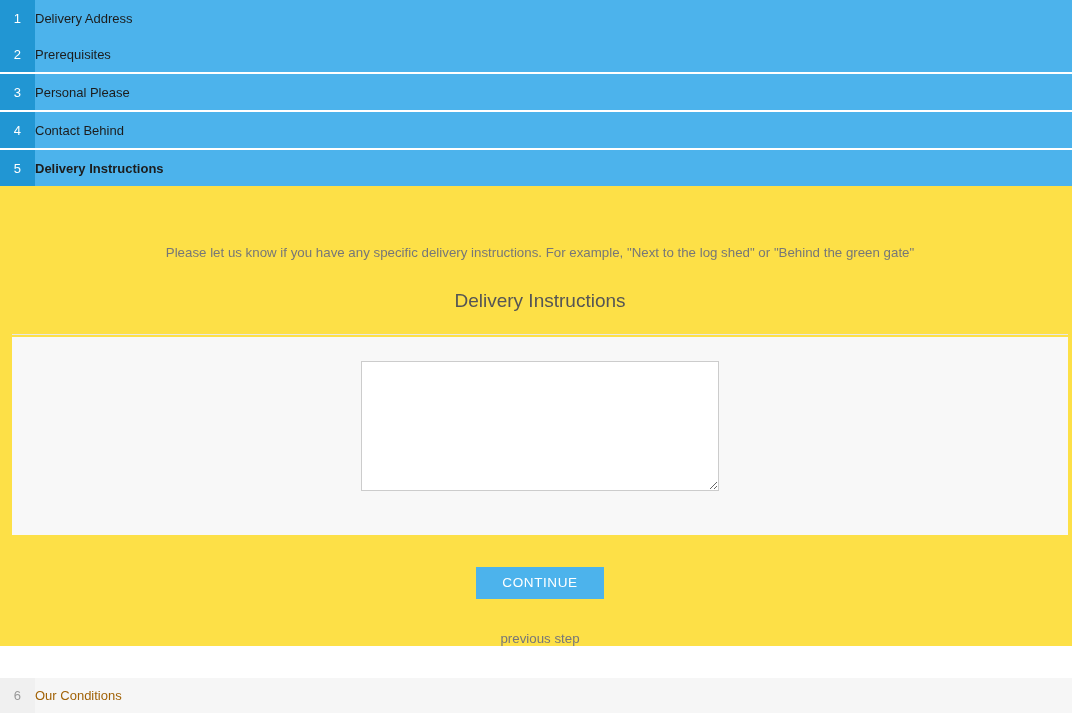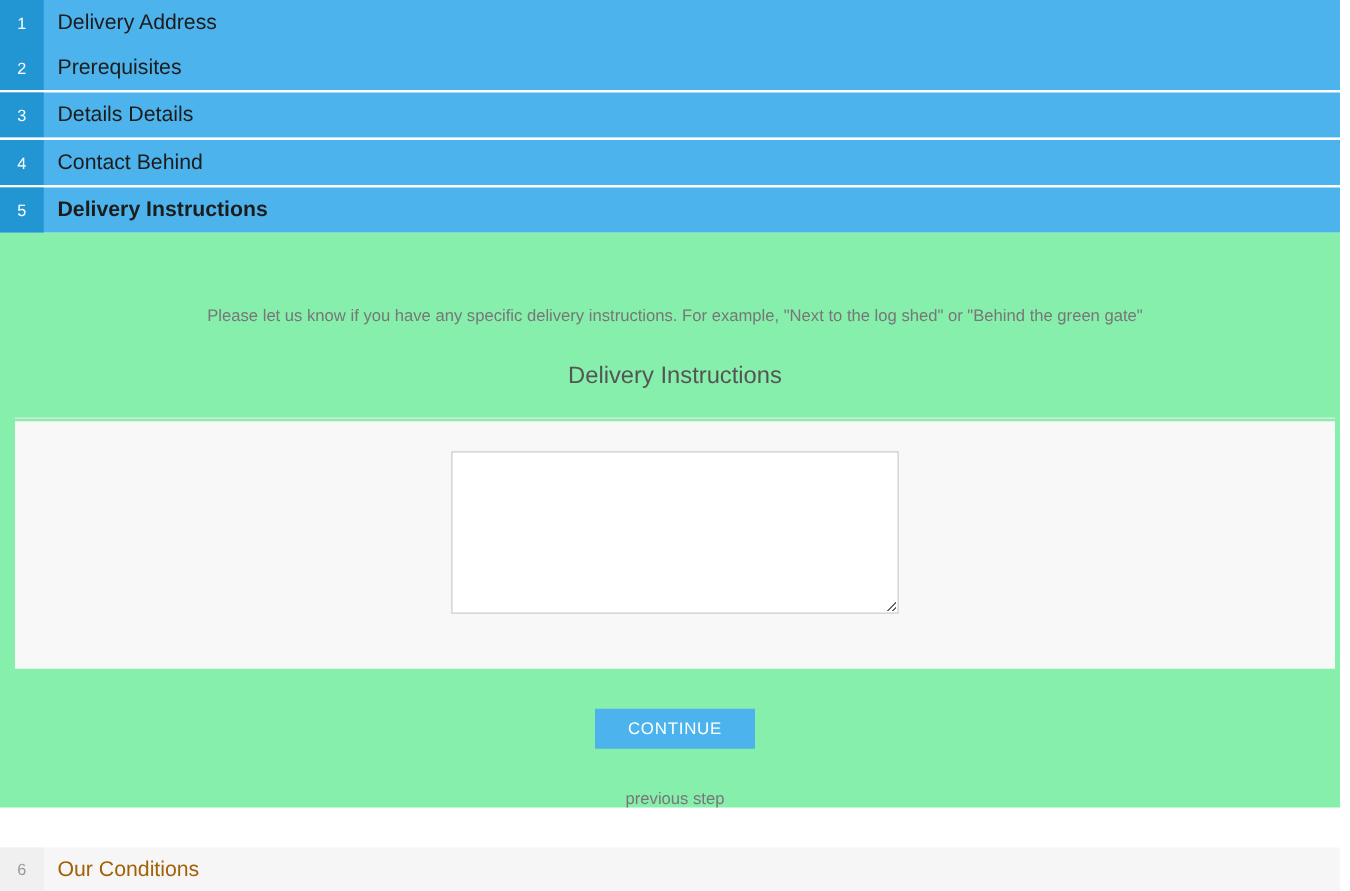--- a/index.html
+++ b/index.html
@@ -37,33 +37,32 @@
     background: #2196d3;
     color: #ffffff;
     font-size: 13px;
     display: flex;
     align-items: center;
     justify-content: center;
     letter-spacing: 0.2px;
   }
   .step-label {
     flex: 1;
-    padding-left: 11px;
     display: flex;
     align-items: center;
     color: #1c1c1c;
-    font-size: 17px;
+    font-size: 13px;
   }
   .step-row.active .step-label {
     font-weight: bold;
   }
 
   
   .panel-body {
-    background: #86efac;
+    background: #fde047;
     padding-top: 0;
   }
   .intro-text {
     text-align: center;
     color: #777777;
     font-size: 13.3px;
     padding-top: 58px;
     line-height: 1.4;
   }
   .section-heading {
@@ -166,21 +165,21 @@
     <div class="step-label">Delivery Address</div>
   </div>
 
   <div class="step-row">
     <div class="step-num">2</div>
     <div class="step-label">Prerequisites</div>
   </div>
 
   <div class="step-row sep-above">
     <div class="step-num">3</div>
-    <div class="step-label">Details Details</div>
+    <div class="step-label">Personal Please</div>
   </div>
 
   <div class="step-row sep-above">
     <div class="step-num">4</div>
     <div class="step-label">Contact Behind</div>
   </div>
 
   <div class="step-row sep-above active">
     <div class="step-num">5</div>
     <div class="step-label">Delivery Instructions</div>

